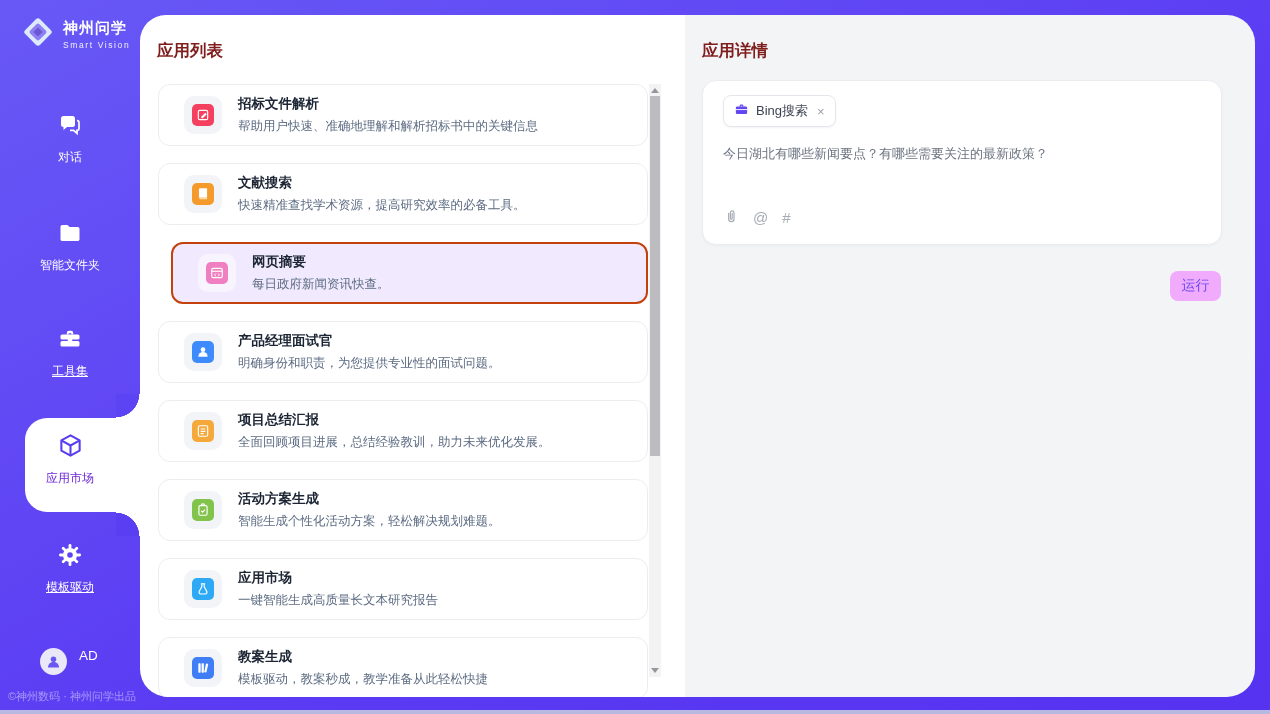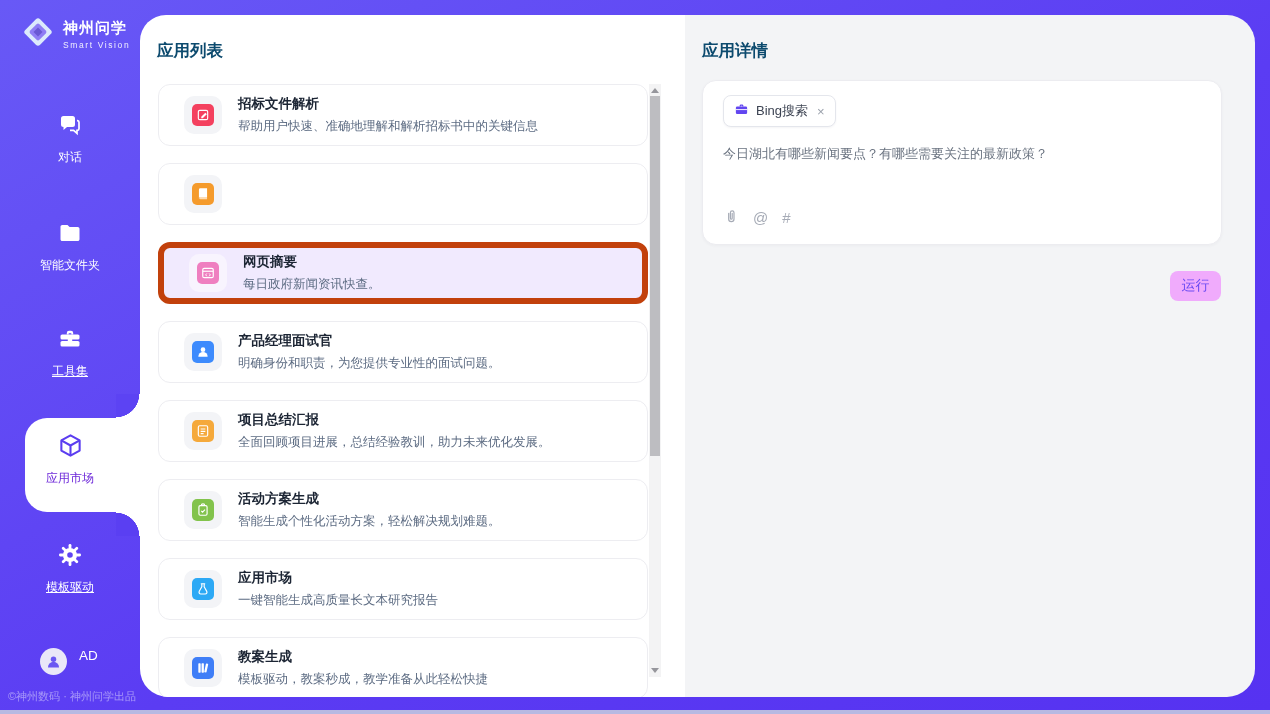--- a/index.html
+++ b/index.html
@@ -27,27 +27,27 @@
     background:radial-gradient(circle at 0 100%, #5a3ff2 0 23px, #fff 23.5px); }
   .user-chip { position:absolute; left:40px; top:648px; display:flex; align-items:flex-start; gap:12px; font-size:13.5px; cursor:pointer; }
   .avatar { width:27px; height:27px; border-radius:50%; background:#e9e7f8; display:flex; align-items:center; justify-content:center; }
   .copyright { position:absolute; left:8px; bottom:10px; font-size:11px; color:rgba(255,255,255,.45); white-space:nowrap; }
 
   
   .content { position:absolute; left:140px; top:15px; width:1115px; height:682px;
     border-radius:26px 28px 28px 28px; overflow:hidden; display:flex; }
   .list-panel { width:545px; background:#fff; position:relative; }
   .detail-panel { flex:1; background:#f3f4f6; position:relative; }
-  .panel-title { position:absolute; left:17px; top:25px; font-size:16.5px; font-weight:bold; color:#0c4a6e; }
+  .panel-title { position:absolute; left:17px; top:25px; font-size:16.5px; font-weight:bold; color:#7f1d1d; }
 
   
   .apps { position:absolute; left:18px; top:69px; width:490px; bottom:0; display:flex; flex-direction:column; gap:17px; overflow:hidden; }
   .card { min-height:62px; height:62px; border:1px solid #ededf1; border-radius:12px; background:#fff;
     display:flex; align-items:center; padding:0 25px; gap:16px; cursor:pointer; flex:none; }
-  .card.selected { background:#f1eafe; border:6px solid #c2410c; }
+  .card.selected { background:#f1eafe; border:2px solid #c2410c;margin-left:13px; }
   .app-ic-wrap { width:38px; height:38px; border-radius:10px; background:#f3f4f7; display:flex; align-items:center; justify-content:center; flex:none; }
   .card.selected .app-ic-wrap { background:#f8f4fe; }
   .app-ic { width:22px; height:22px; border-radius:5px; display:flex; align-items:center; justify-content:center; }
   .app-ic svg { width:14px; height:14px; }
   .app-name { font-size:13.5px; font-weight:bold; color:#1c2534; margin-bottom:5px; }
   .app-desc { font-size:12.5px; color:#5c6b82; }
 
   
   .sb { position:absolute; right:24px; top:69px; bottom:20px; width:12px; background:#f3f3f4; }
   .sb-thumb { position:absolute; left:1px; top:12px; width:10px; height:360px; background:#bdbdc1; cursor:pointer; }
@@ -170,20 +170,24 @@
         </div>
         <div class="card">
           <div class="app-ic-wrap">
             <div class="app-ic" style="background: rgb(245, 155, 44);">
               <svg viewBox="0 0 24 24" fill="#fff">
                 <path d="M5 4.5A2.5 2.5 0 017.5 2H19v15H7.5A2.5 2.5 0 005 19.5z"></path>
                 <path d="M7.5 17H19v4H7.5a2 2 0 010-4z" opacity=".65"></path>
               </svg>
             </div>
           </div>
+          <div>
+            <div class="app-name">文献搜索</div>
+            <div class="app-desc">快速精准查找学术资源，提高研究效率的必备工具。</div>
+          </div>
         </div>
         <div class="card selected">
           <div class="app-ic-wrap">
             <div class="app-ic" style="background: rgb(239, 127, 192);">
               <svg viewBox="0 0 24 24" fill="none" stroke="#fff" stroke-width="2">
                 <rect x="3" y="4" width="18" height="16" rx="2.5"></rect>
                 <path d="M3 9h18"></path>
                 <path d="M10 12.8l-2 2.4 2 2.4M14 12.8l2 2.4-2 2.4" stroke-width="1.7"></path>
               </svg>
             </div>

